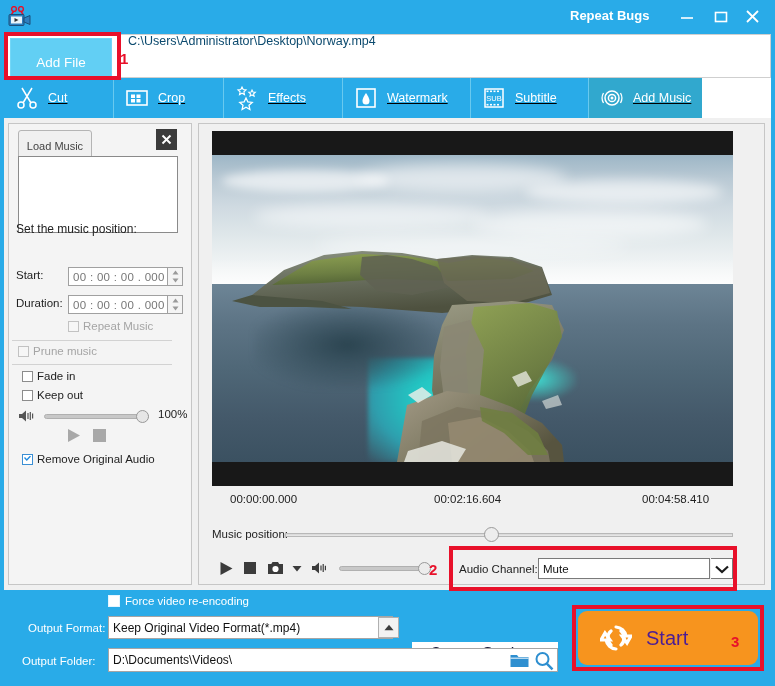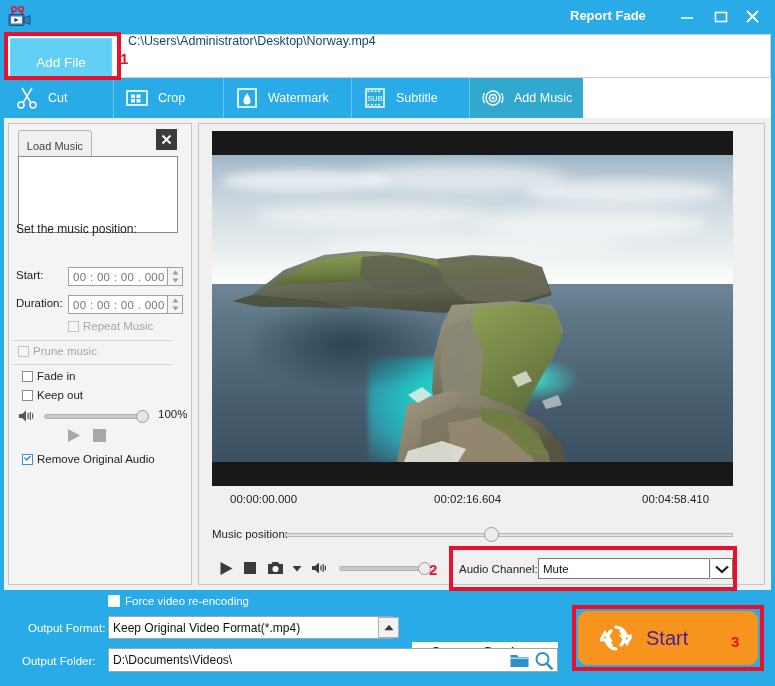--- a/index.html
+++ b/index.html
@@ -23,21 +23,21 @@
   #w-close{left:742px;}
 
   
   .filerow{position:absolute;left:4px;top:34px;width:767px;height:44px;background:#ffffff;border:1px solid #cfcfcf;box-sizing:border-box;}
   .addfile{position:absolute;left:10px;top:38px;width:102px;height:48px;background:#62CFF4;
     color:#ffffff;font-size:13.5px;display:flex;align-items:center;justify-content:center;cursor:pointer;
     border:1px solid #74d7f7;box-sizing:border-box;}
   .filepath{position:absolute;left:128px;top:34px;font-size:12.5px;color:#0c4a6e;white-space:nowrap;}
 
   
-  .tabbar{position:absolute;left:4px;top:78px;width:767px;height:40px;background:#29ABE8;display:flex;}
+  .tabbar{position:absolute;left:4px;top:78px;width:767px;height:40px;background:#29ABE8;display:flex;text-decoration:underline;}
   .tab{position:relative;height:40px;display:flex;align-items:center;cursor:pointer;color:#ffffff;
        box-sizing:border-box;border-right:1px solid #68c9ef;padding-left:10px;}
   .tab .tlabel{font-size:12.5px;margin-left:8px;}
   .tab.active{background:#31A8CE;border-right:none;}
   .tab-fill{flex:1 1 auto;background:#ffffff;height:40px;}
   .tico{width:26px;height:26px;display:block;}
 
   
   .bodyarea{position:absolute;left:4px;top:118px;width:767px;height:472px;background:#f0f0f0;}
 
@@ -136,21 +136,21 @@
       <svg width="24" height="22" viewBox="0 0 24 22">
         <circle cx="6" cy="3" r="2.4" fill="none" stroke="#E8102A" stroke-width="1.4"></circle>
         <circle cx="13" cy="3" r="2.4" fill="none" stroke="#E8102A" stroke-width="1.4"></circle>
         <path d="M5.5 5.5 L3 9 M13 5.5 L15.5 9" stroke="#E8102A" stroke-width="1.4"></path>
         <rect x="1" y="8.5" width="15" height="11" rx="1" fill="#2f7fbf" stroke="#1b4f7a"></rect>
         <rect x="3" y="10.5" width="11" height="7" fill="#e9f4fb"></rect>
         <path d="M6.5 12 L10.5 14 L6.5 16 Z" fill="#333"></path>
         <path d="M16 12 L22 9.5 L22 18.5 L16 16 Z" fill="#2f7fbf" stroke="#1b4f7a"></path>
       </svg>
     </span>
-    <div class="report-bugs">Report Fade</div>
+    <div class="report-bugs">Repeat Bugs</div>
     <div class="wbtn" id="w-min">
       <svg width="22" height="22">
           <line x1="5" y1="12" x2="17" y2="12" stroke="#fff" stroke-width="1.6"></line>
         </svg>
     </div>
     <div class="wbtn" id="w-max">
       <svg width="22" height="22">
           <rect x="5.5" y="6.5" width="11" height="9" fill="none" stroke="#fff" stroke-width="1.6"></rect>
         </svg>
     </div>
@@ -181,20 +181,30 @@
       <span class="tico">
         <svg class="tico" viewBox="0 0 26 26">
           <rect x="3" y="6" width="20" height="14" fill="none" stroke="#fff" stroke-width="1.6"></rect>
           <rect x="7" y="9.5" width="4" height="3.5" fill="#fff"></rect>
           <rect x="12.5" y="9.5" width="4" height="3.5" fill="#fff"></rect>
           <rect x="7" y="14" width="4" height="3.5" fill="#fff"></rect>
           <rect x="12.5" y="14" width="4" height="3.5" fill="#fff"></rect>
         </svg>
       </span>
       <span class="tlabel">Crop</span>
+    </div>
+    <div class="tab" style="width:119px">
+      <span class="tico">
+        <svg class="tico" viewBox="0 0 26 26">
+          <path d="M8 2 l1.2 2.6 2.8.3-2.1 1.9.6 2.8L8 8.2 5.5 9.6l.6-2.8-2.1-1.9 2.8-.3z" fill="none" stroke="#fff" stroke-width="1.1"></path>
+          <path d="M18 5 l1 2.1 2.3.2-1.7 1.5.5 2.3L18 9.9 16 11.1l.5-2.3-1.7-1.5 2.3-.2z" fill="none" stroke="#fff" stroke-width="1.1"></path>
+          <path d="M12 13 l1.9 4 4.3.4-3.2 2.9.9 4.2-3.9-2.2-3.9 2.2.9-4.2L5.8 17.4l4.3-.4z" fill="none" stroke="#fff" stroke-width="1.3"></path>
+        </svg>
+      </span>
+      <span class="tlabel">Effects</span>
     </div>
     <div class="tab" style="width:128px">
       <span class="tico">
         <svg class="tico" viewBox="0 0 26 26">
           <rect x="4" y="4" width="18" height="18" fill="none" stroke="#fff" stroke-width="1.6"></rect>
           <path d="M13 8 C10 12.5 9.5 14.5 9.5 16 a3.5 3.5 0 0 0 7 0 C16.5 14.5 16 12.5 13 8 Z" fill="#fff"></path>
         </svg>
       </span>
       <span class="tlabel">Watermark</span>
     </div>

